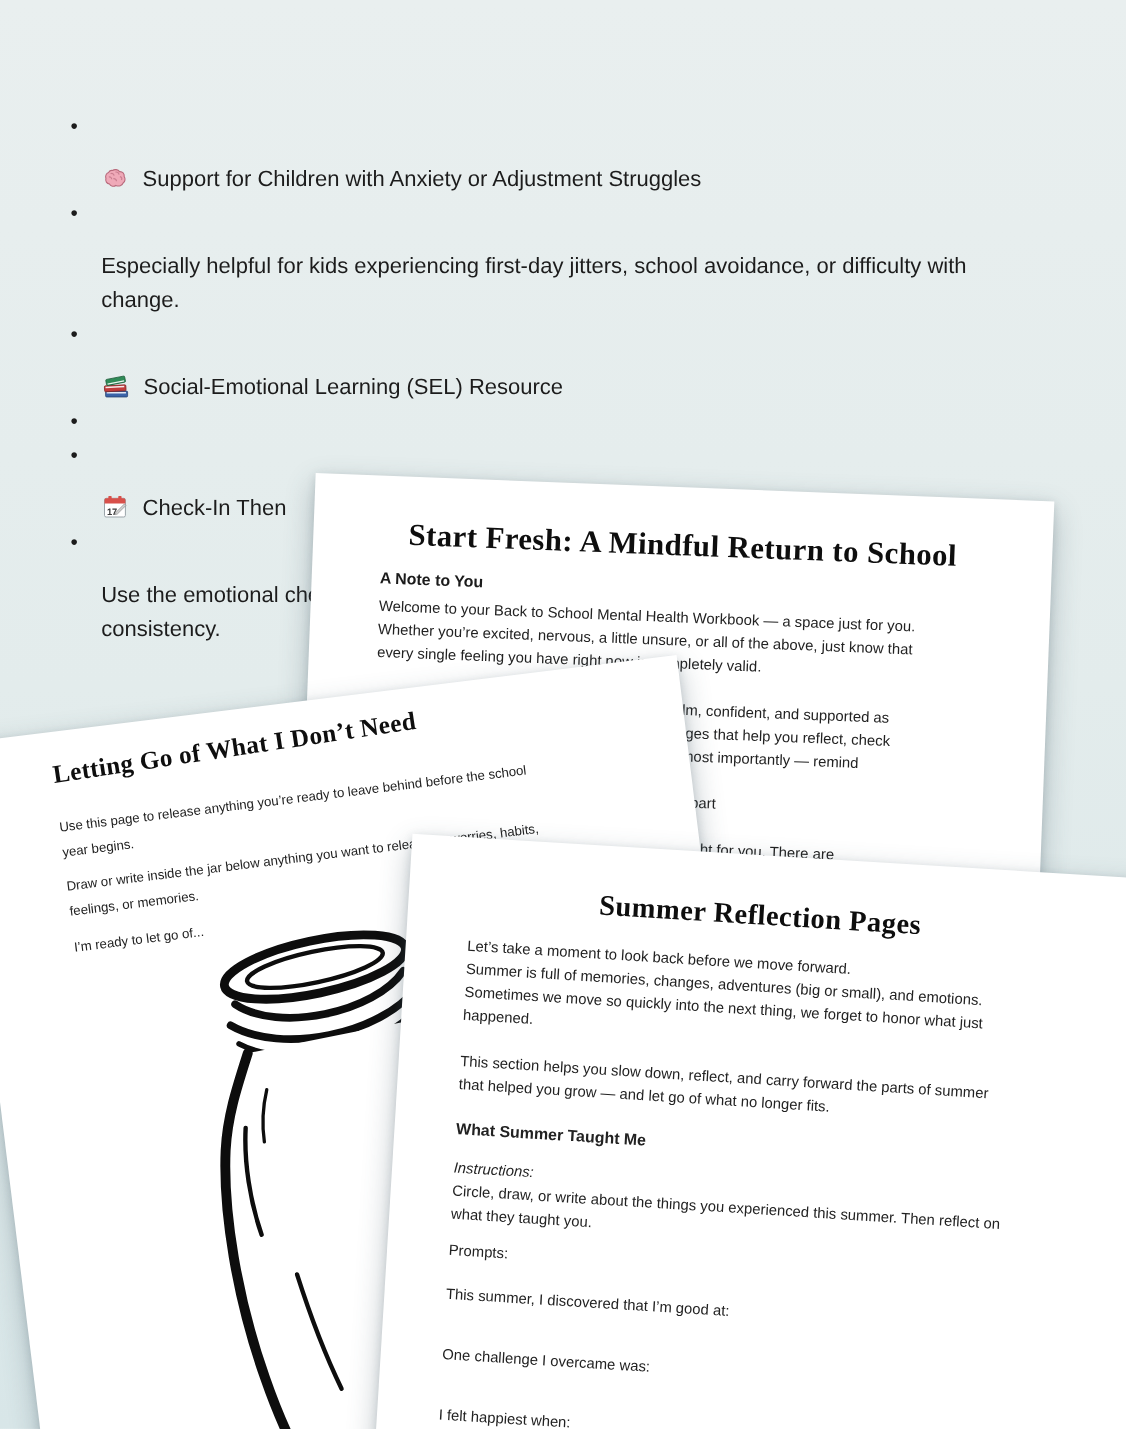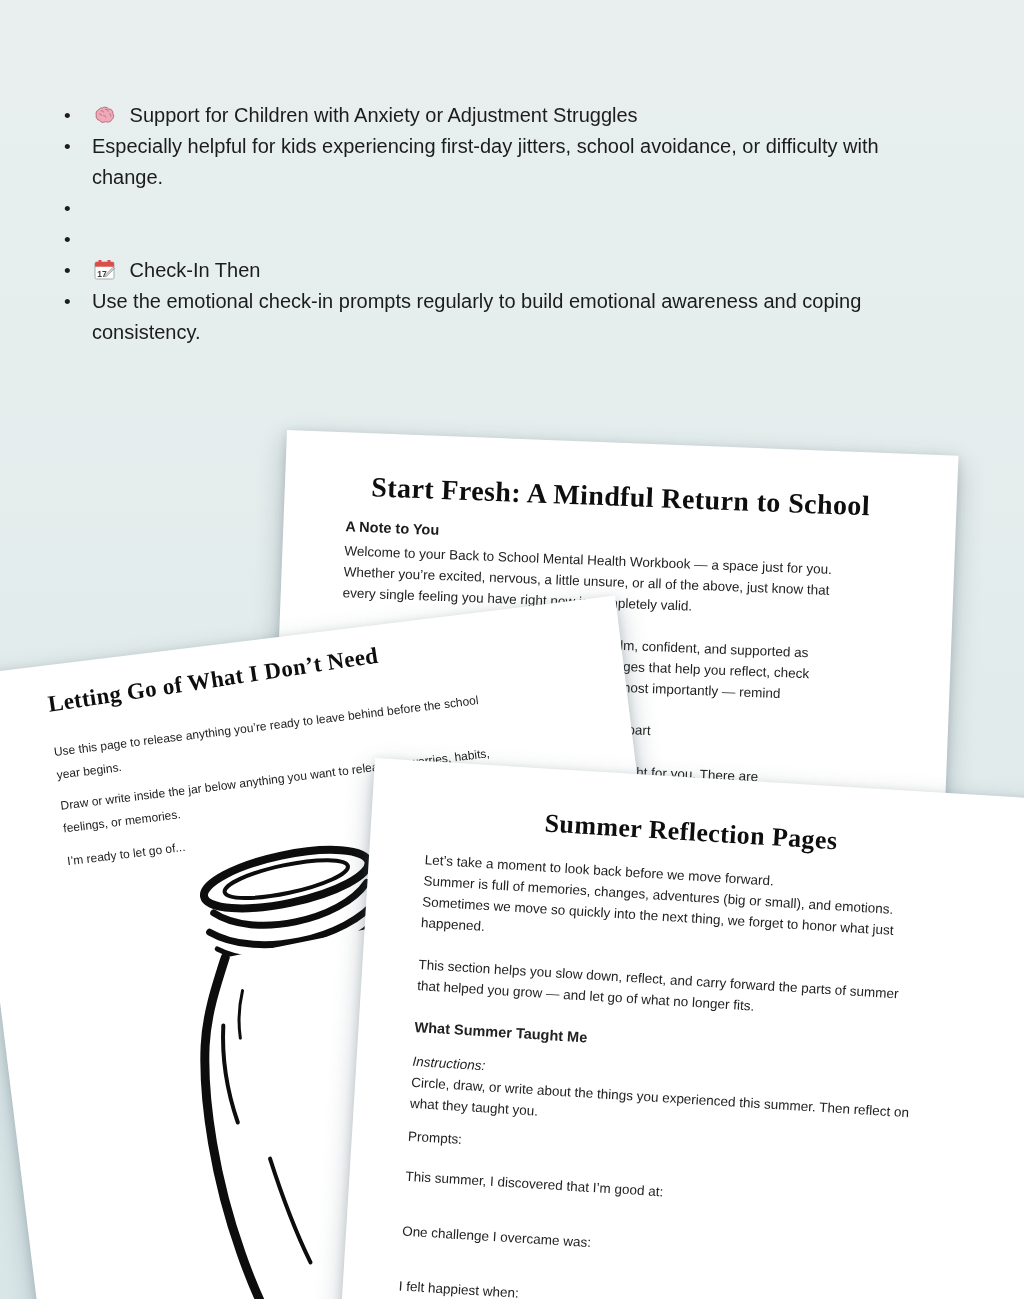--- a/index.html
+++ b/index.html
@@ -5,21 +5,21 @@
   html,body{margin:0;padding:0;}
   body{
     width:1024px;height:1299px;overflow:hidden;position:relative;
     background:linear-gradient(180deg,#e9efef 0%,#e3ecec 48%,#d8e6e8 100%);
     font-family:"Liberation Sans",sans-serif;color:#1b1b1b;
   }
   
   .bullets{position:absolute;left:64px;top:100px;width:900px;list-style:none;margin:0;padding:0;}
   .bullet{display:flex;align-items:flex-start;font-size:20px;line-height:31px;color:#1c1c1c;}
   .bullet .dot{width:28px;flex:0 0 28px;font-size:19px;}
-  .bullet .btext{max-width:840px;}
+  .bullet .btext{max-width:840px;margin-top:48px;}
   .emoji{display:inline-block;vertical-align:-5px;margin-right:7px;}
   
   .page{
     position:absolute;background:#ffffff;
     box-shadow:0 10px 26px rgba(60,82,92,.32),0 2px 8px rgba(60,82,92,.18);
   }
   .line{white-space:nowrap;}
   .blank-line{min-height:1em;}
   
   #page-start-fresh{left:287px;top:430px;width:672px;height:520px;transform:rotate(2.2deg);transform-origin:top left;z-index:1;}
@@ -59,20 +59,35 @@
     </span>
   </li>
 
   <li class="bullet">
     <span class="dot">•</span>
     <span class="btext">Especially helpful for kids experiencing first-day jitters, school avoidance, or difficulty with change.</span>
   </li>
 
   <li class="bullet">
     <span class="dot">•</span>
+    <span class="btext">
+      <svg class="emoji" width="26" height="24" viewBox="0 0 26 24">
+        <rect x="4" y="16.5" width="20" height="5.4" rx="1" fill="#3b63a8" stroke="#27416e" stroke-width="0.7"></rect>
+        <rect x="5" y="17.4" width="17.5" height="1.3" fill="#e9eef7"></rect>
+        <g transform="rotate(-3 13 14)">
+          <rect x="3" y="11.3" width="19.5" height="5.4" rx="1" fill="#c23b3b" stroke="#7e2424" stroke-width="0.7"></rect>
+          <rect x="4" y="12.2" width="17" height="1.3" fill="#f7e9e9"></rect>
+        </g>
+        <g transform="rotate(-11 12 8)">
+          <rect x="4.5" y="4.6" width="17.5" height="5.6" rx="1" fill="#2e8b57" stroke="#1d5c39" stroke-width="0.7"></rect>
+          <rect x="5.5" y="8.3" width="15.3" height="1.3" fill="#e9f5ee"></rect>
+        </g>
+      </svg>
+      <span>Social-Emotional Learning (SEL) Resource</span>
+    </span>
   </li>
 
   <li class="bullet">
     <span class="dot">•</span>
   </li>
 
   <li class="bullet">
     <span class="dot">•</span>
     <span class="btext">
       <svg class="emoji" width="25" height="24" viewBox="0 0 24 24">

